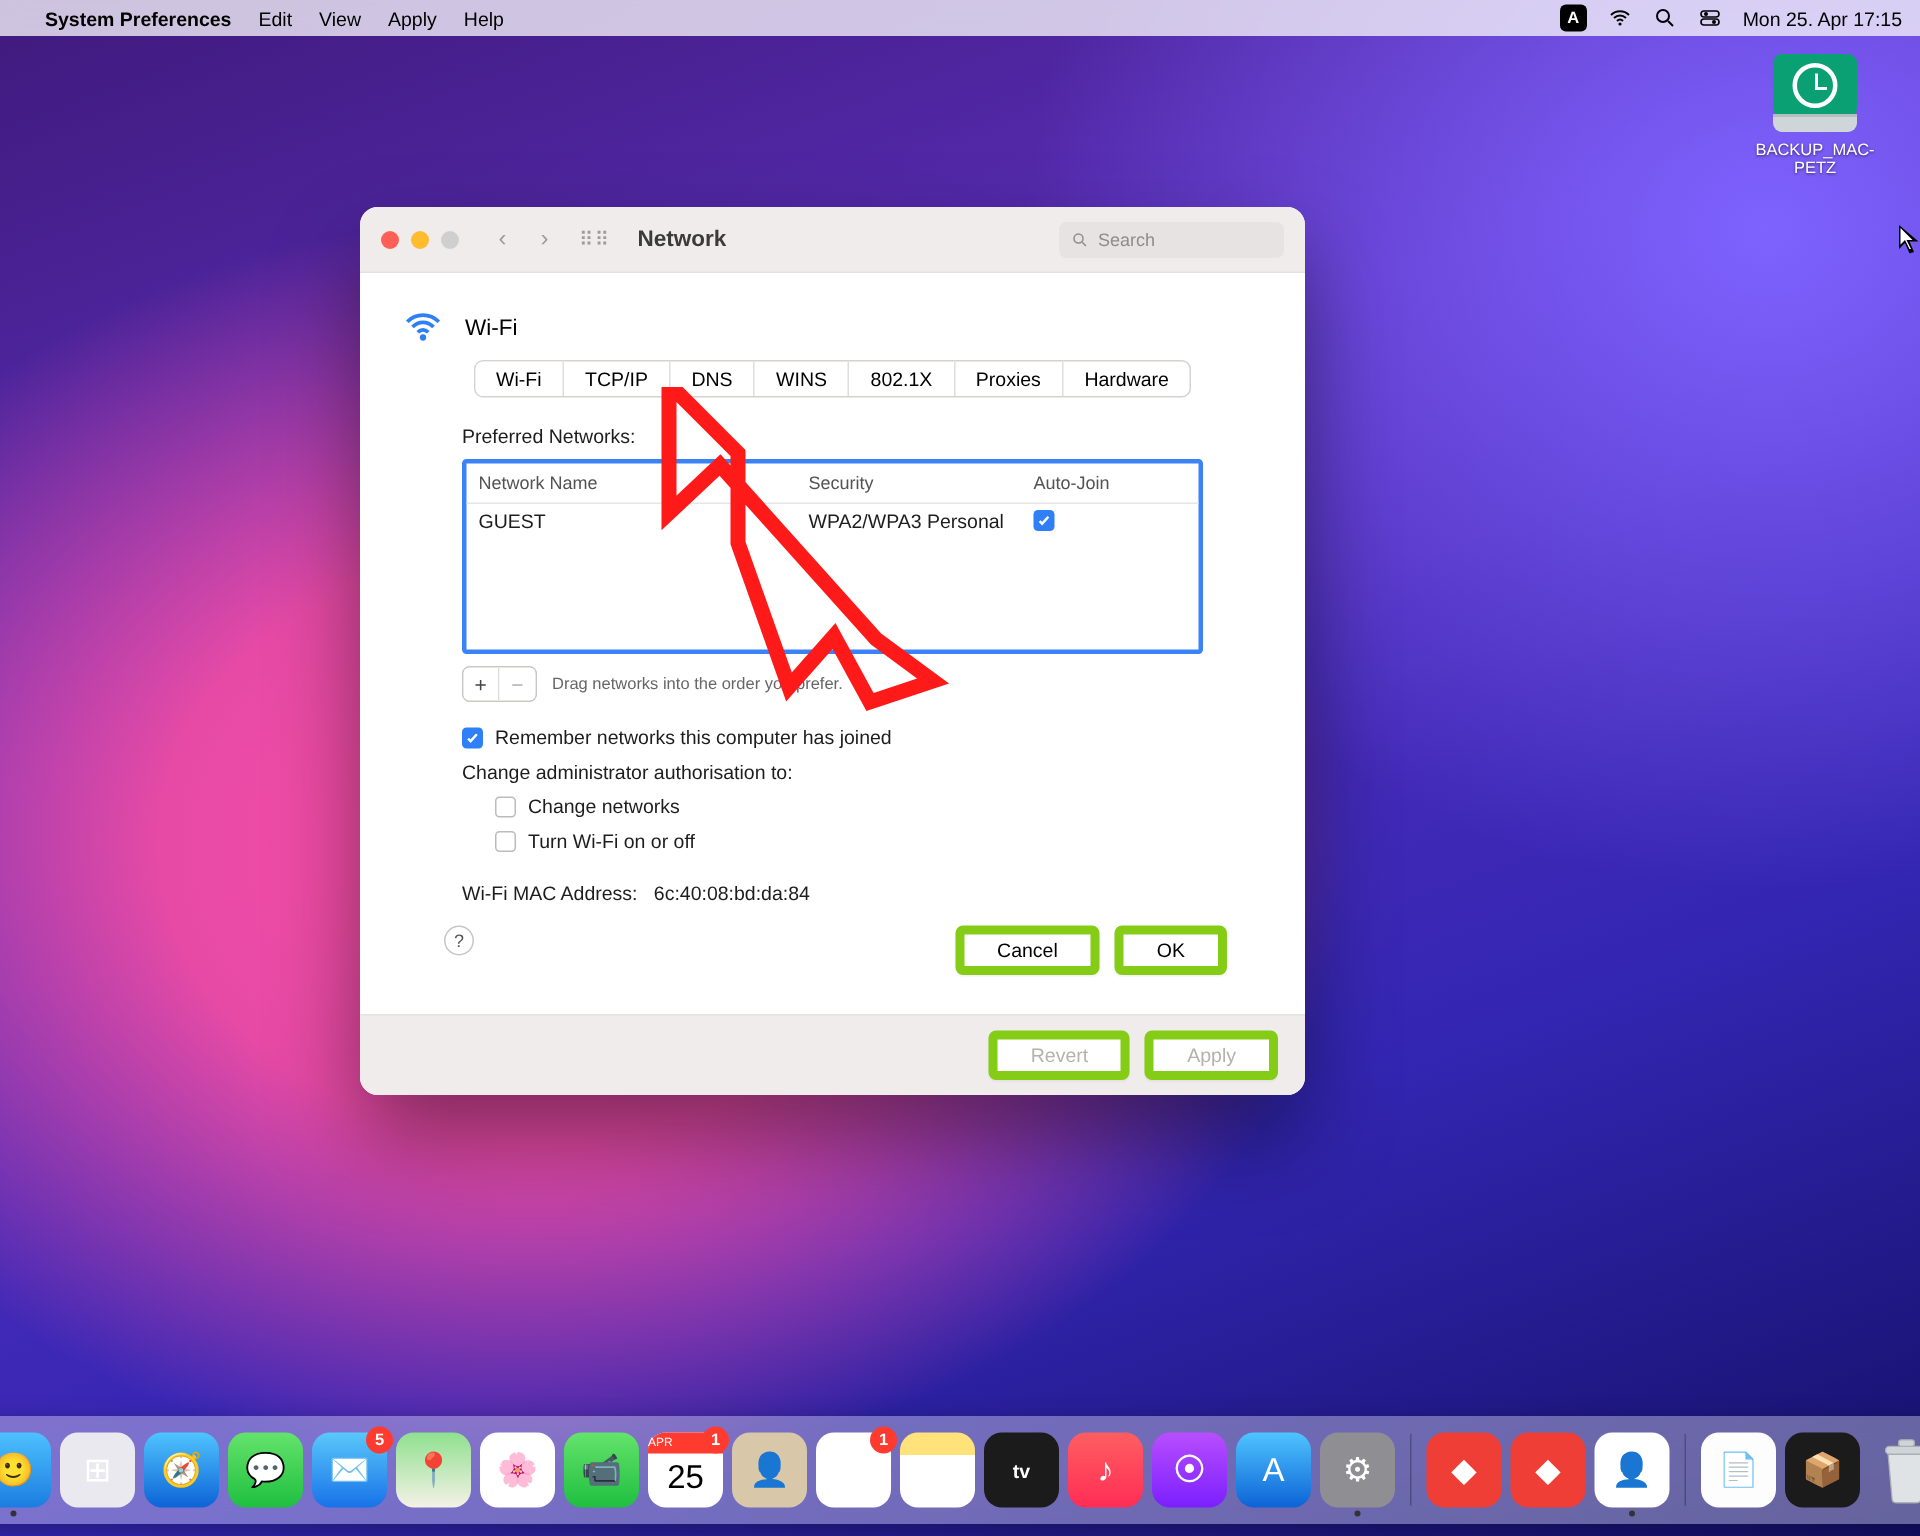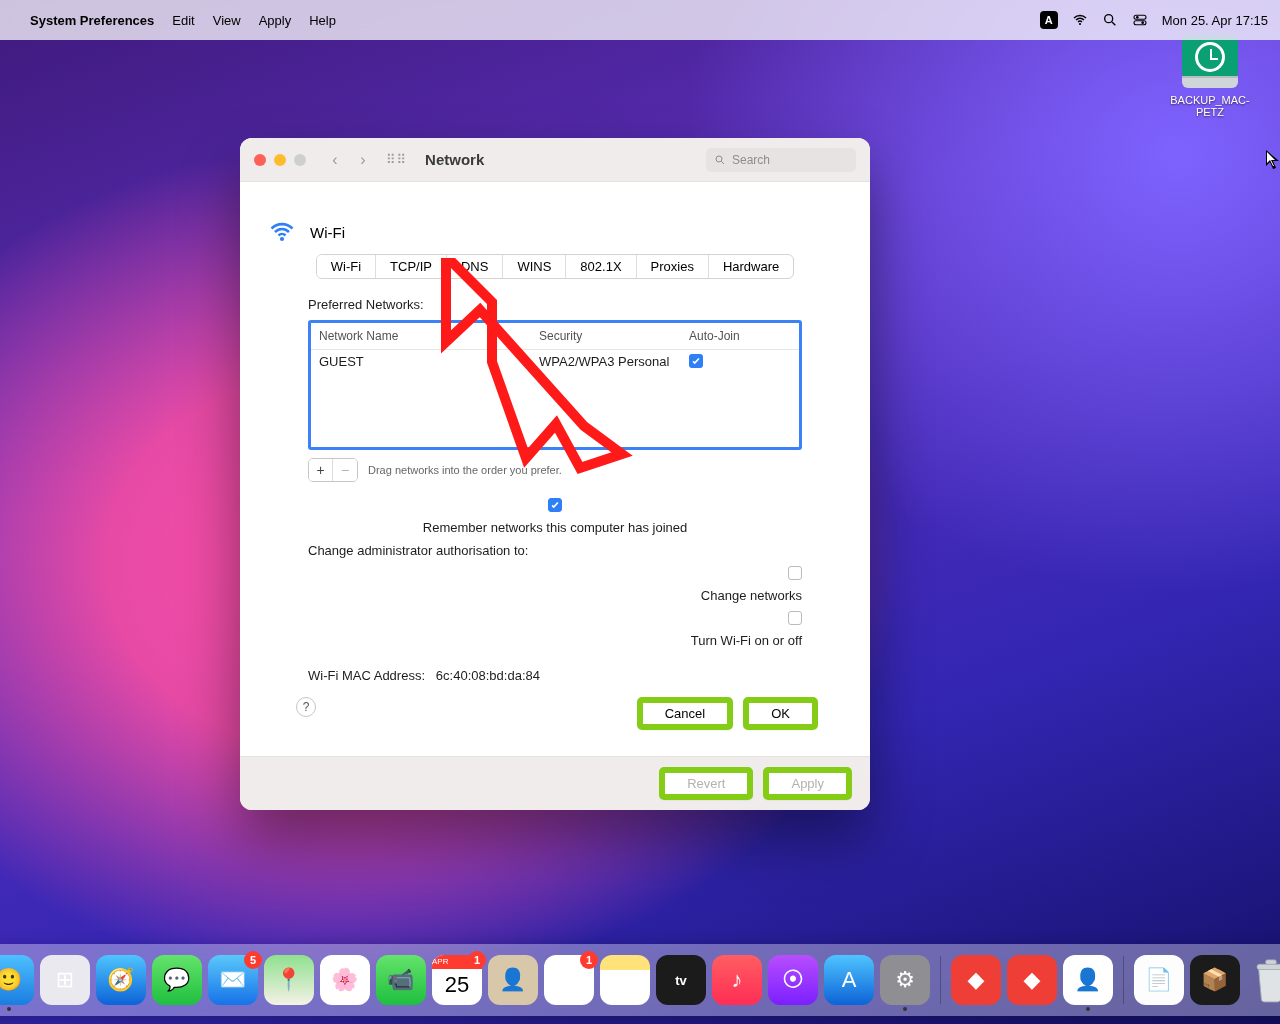--- a/index.html
+++ b/index.html
@@ -10,21 +10,21 @@
 .wallpaper {
   position: absolute; inset: 0;
   background:
     radial-gradient(ellipse 900px 700px at 28% 55%, #ff4fa8 0%, #e64aa5 28%, rgba(230,74,165,0) 60%),
     radial-gradient(ellipse 900px 800px at 92% 15%, #7e63ff 0%, rgba(126,99,255,0) 55%),
     linear-gradient(160deg, #3f1a7c 0%, #5b2fbc 35%, #3326b3 70%, #141068 100%);
 }
 
 
 .menubar {
-  position: absolute; top: 0; left: 0; right: 0; height: 40px;
+  position: absolute; top: 0; left: 0; right: 0; height: 24px;
   background: rgba(246,243,250,.78); backdrop-filter: blur(6px);
   display: flex; align-items: center; font-size: 13px; color: #000;
   padding: 0 12px; z-index: 50;
 }
 .menubar .left { display: flex; align-items: center; gap: 18px; }
 .menubar .left .appname { font-weight: 600; }
 .menubar .right { margin-left: auto; display: flex; align-items: center; gap: 14px; }
 .apple { font-size: 15px; }
 .menuicon { width:16px; height:16px; display:inline-flex; align-items:center; justify-content:center; }
 .a-badge { background:#000; color:#fff; width:18px; height:18px; border-radius:4px; font-size:11px; font-weight:600; display:flex; align-items:center; justify-content:center;}
@@ -48,21 +48,21 @@
 .traffic { display:flex; gap:8px; }
 .dot { width:12px; height:12px; border-radius:50%; }
 .dot.red{background:#ff5f57}.dot.yellow{background:#febc2e}.dot.green{background:#cfcfcf}
 .nav { display:flex; gap:6px; margin-left:6px; color:#9c9c9c; font-size:16px;}
 .nav span{width:22px;text-align:center;cursor:default}
 .gridbtn { color:#9c9c9c; letter-spacing:1px; font-size:13px;}
 .title { font-weight:600; font-size:15px; color:#3b3b3b; margin-left:6px;}
 .searchbar { margin-left:auto; width:150px; height:24px; background:#e6e3e2; border-radius:5px; display:flex; align-items:center; padding:0 8px; font-size:12px; color:#8d8d8d; gap:6px;}
 .searchbar svg{width:12px;height:12px}
 
-.content { padding: 36px 28px 16px; }
+.content { padding: 22px 28px 16px; }
 .heading { display:flex; align-items:center; gap:14px; margin-bottom:8px; }
 .wifi-ic { width:28px; height:28px; display:flex;align-items:center;justify-content:center;}
 .heading h2 { font-size:15px; font-weight:500; }
 
 .tabs-row { display:flex; justify-content:center; margin-bottom:18px; }
 .tabs { display:flex; background:#fff; border:1px solid #d6d2d0; border-radius:6px; overflow:hidden; font-size:13px; }
 .tabs .tab { padding:4px 14px; border-right:1px solid #e0ddda; cursor:default; }
 .tabs .tab:last-child{border-right:none}
 .tabs .tab.active { background:#fff; font-weight:500; }
 
@@ -76,21 +76,21 @@
 .chk { width:14px; height:14px; background:#2f7ff6; border-radius:3px; display:inline-flex;align-items:center;justify-content:center;}
 .chk svg{width:10px;height:10px}
 
 .addremove { display:flex; align-items:center; gap:10px; margin-top:8px; }
 .ar { display:flex; border:1px solid #c8c5c3; border-radius:5px; overflow:hidden; }
 .ar button { width:24px; height:22px; background:#fff; border:none; border-right:1px solid #dedbd9; font-size:14px; color:#444; cursor:default;}
 .ar button:last-child{border-right:none; color:#b0b0b0;}
 .hint { font-size:11px; color:#666; }
 
 .opts { margin-top:16px; display:flex; flex-direction:column; gap:8px; font-size:13px;}
-.row { display:flex; align-items:center; gap:8px;flex-direction:column; }
+.row { display:flex; align-items:center; gap:8px; }
 .row.indent { margin-left:22px;align-items:flex-end; }
 .cbox { width:14px; height:14px; border:1px solid #bbb; border-radius:3px; background:#fff; display:inline-flex;align-items:center;justify-content:center;}
 .cbox.on { background:#2f7ff6; border-color:#2f7ff6; }
 .mac { margin-top:12px; font-size:13px; }
 
 .sheet-buttons { display:flex; justify-content:flex-end; gap:10px; padding:14px 24px 10px; }
 .sheet-buttons .help { width:20px;height:20px;border:1px solid #c8c5c3;border-radius:50%;font-size:12px;color:#555;display:flex;align-items:center;justify-content:center; margin-right:auto; margin-left:4px;}
 .btn { padding:3px 22px; font-size:13px; background:#fff; border:6px solid #84cc16; border-radius:5px; box-shadow:0 1px 1px rgba(0,0,0,.04); cursor:default;}
 
 .footer-buttons { background:#efeceb; border-top:1px solid #e5e1e0; padding:10px 18px; display:flex; justify-content:flex-end; gap:10px;}

